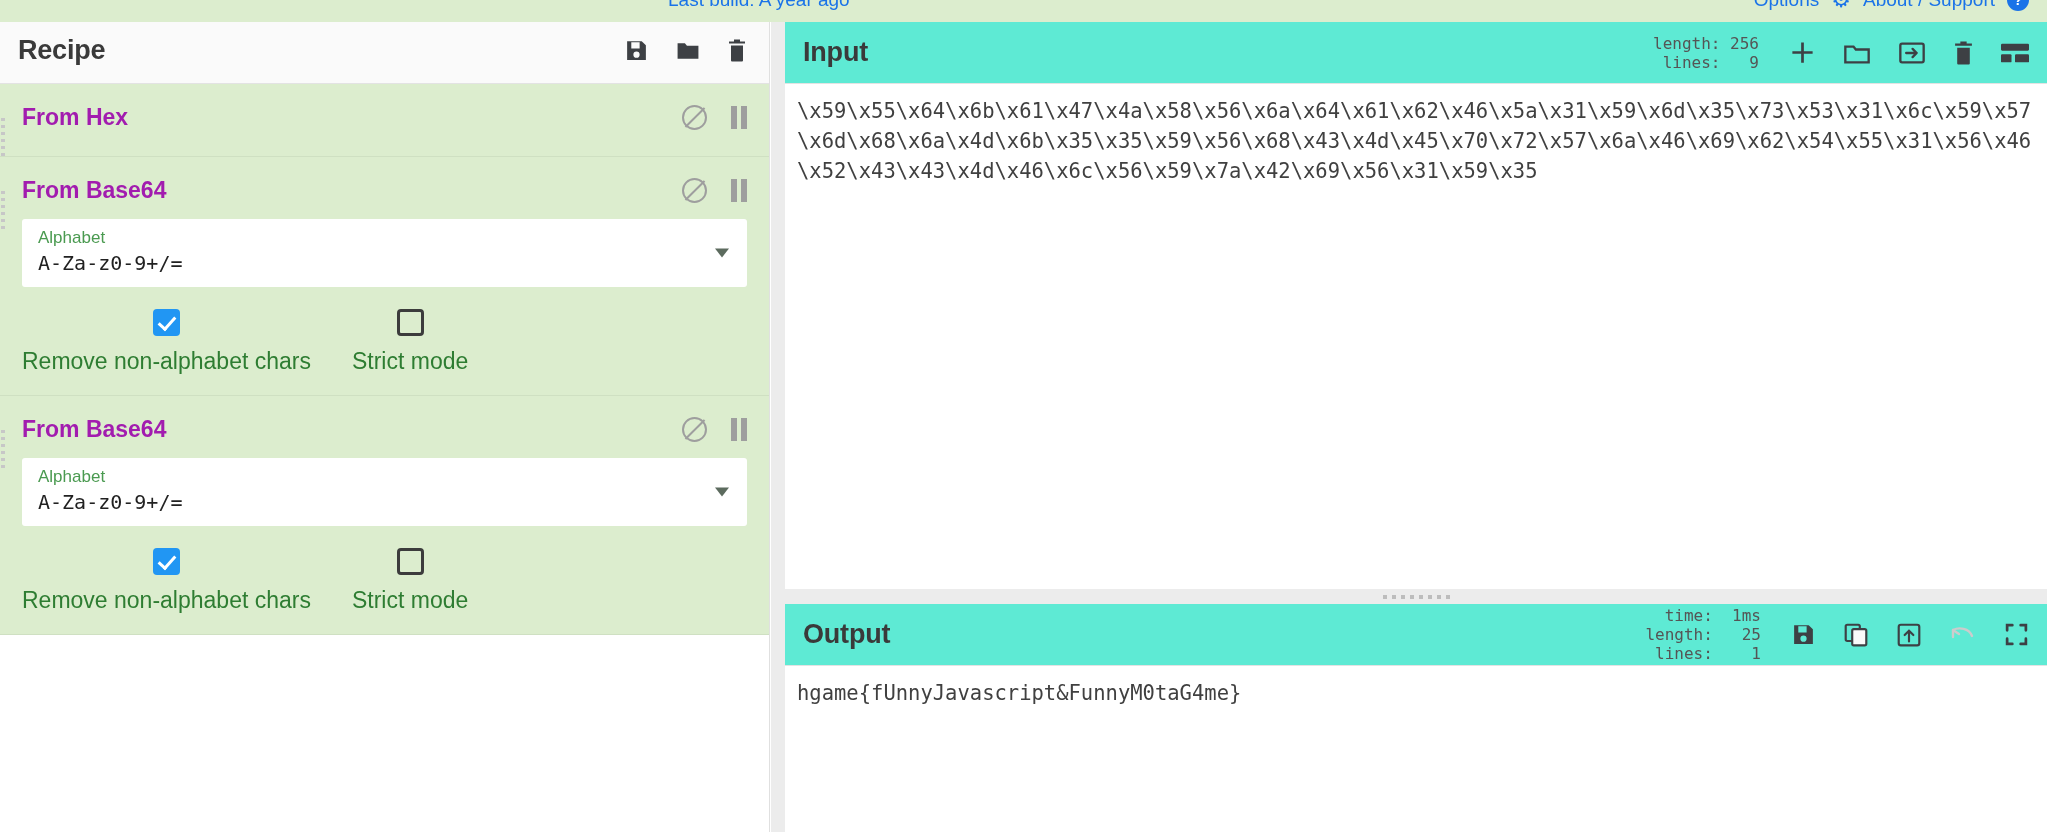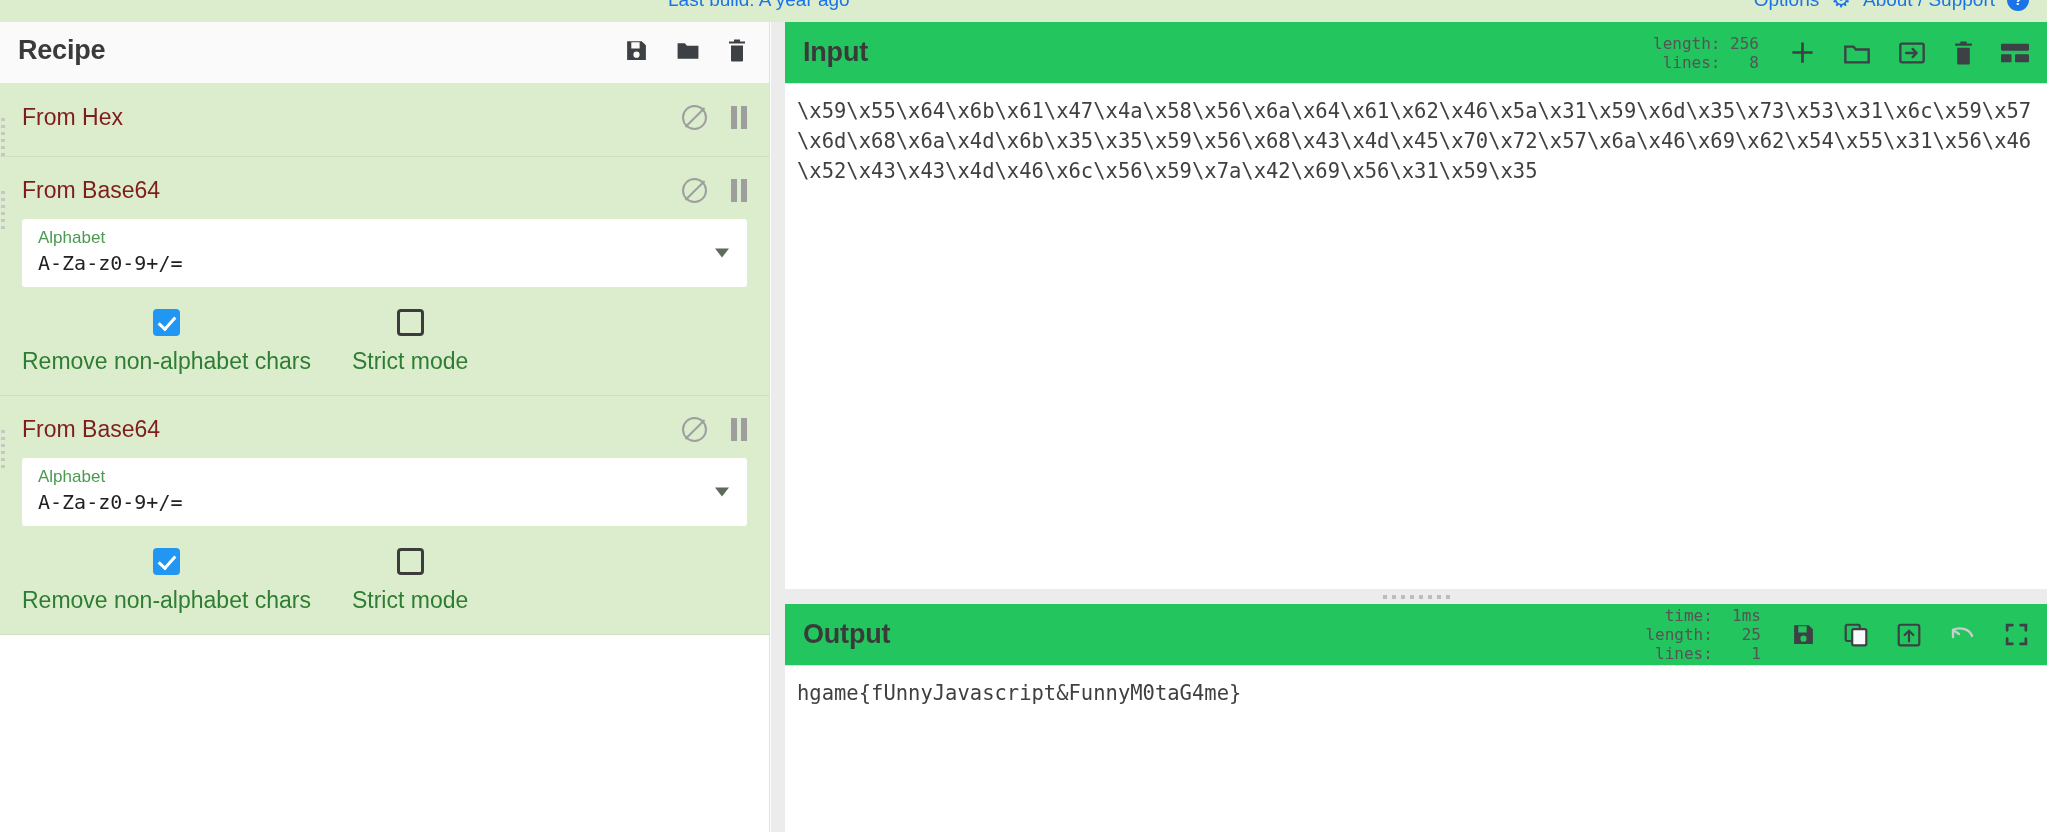--- a/index.html
+++ b/index.html
@@ -113,22 +113,22 @@
     padding: 14px 22px 20px 22px;
     position: relative;
   }
   .op-head {
     display: flex;
     align-items: center;
     height: 38px;
   }
   .op-title {
     font-size: 23px;
-    font-weight: normal;
-    color: #7f1d1d;
+    font-weight: bold;
+    color: #a21caf;
   }
   .op-icons {
     margin-left: auto;
     display: flex;
     align-items: center;
     gap: 24px;
   }
   .disable-ico {
     width: 25px; height: 25px;
     border: 2px solid #9e9e9e;
@@ -262,21 +262,21 @@
     position: absolute;
     left: 785px;
     top: 22px;
     width: 1262px;
     height: 810px;
     background: #fff;
   }
 
   .io-title-bar {
     height: 62px;
-    background: #22c55e;
+    background: #5eead4;
     border-bottom: 1px solid #e3e3e3;
     display: flex;
     align-items: center;
     padding: 0 18px 0 18px;
   }
   .io-meta {
     margin-left: auto;
     font-family: "DejaVu Sans Mono", monospace;
     font-size: 16px;
     color: #555;
@@ -469,21 +469,21 @@
   </div>
 
   <div class="vsplit"></div>
 
   <div class="io-col">
 
     <div class="input-section">
       <div class="io-title-bar">
         <span class="panel-title">Input</span>
         <span class="io-meta">length: 256
- lines:   8</span>
+ lines:   9</span>
         <div class="io-icons">
           <span class="ticon">
             <svg width="27" height="27" viewBox="0 0 24 24" fill="#3d4044">
               <path d="M10.8 3h2.4v7.8H21v2.4h-7.8V21h-2.4v-7.8H3v-2.4h7.8V3z"></path>
             </svg>
           </span>
           <span class="ticon">
             <svg width="28" height="26" viewBox="0 0 24 22" fill="none" stroke="#3d4044" stroke-width="2">
               <path d="M2 5.5h7l2 2.5h11V19H2V5.5z"></path>
             </svg>

